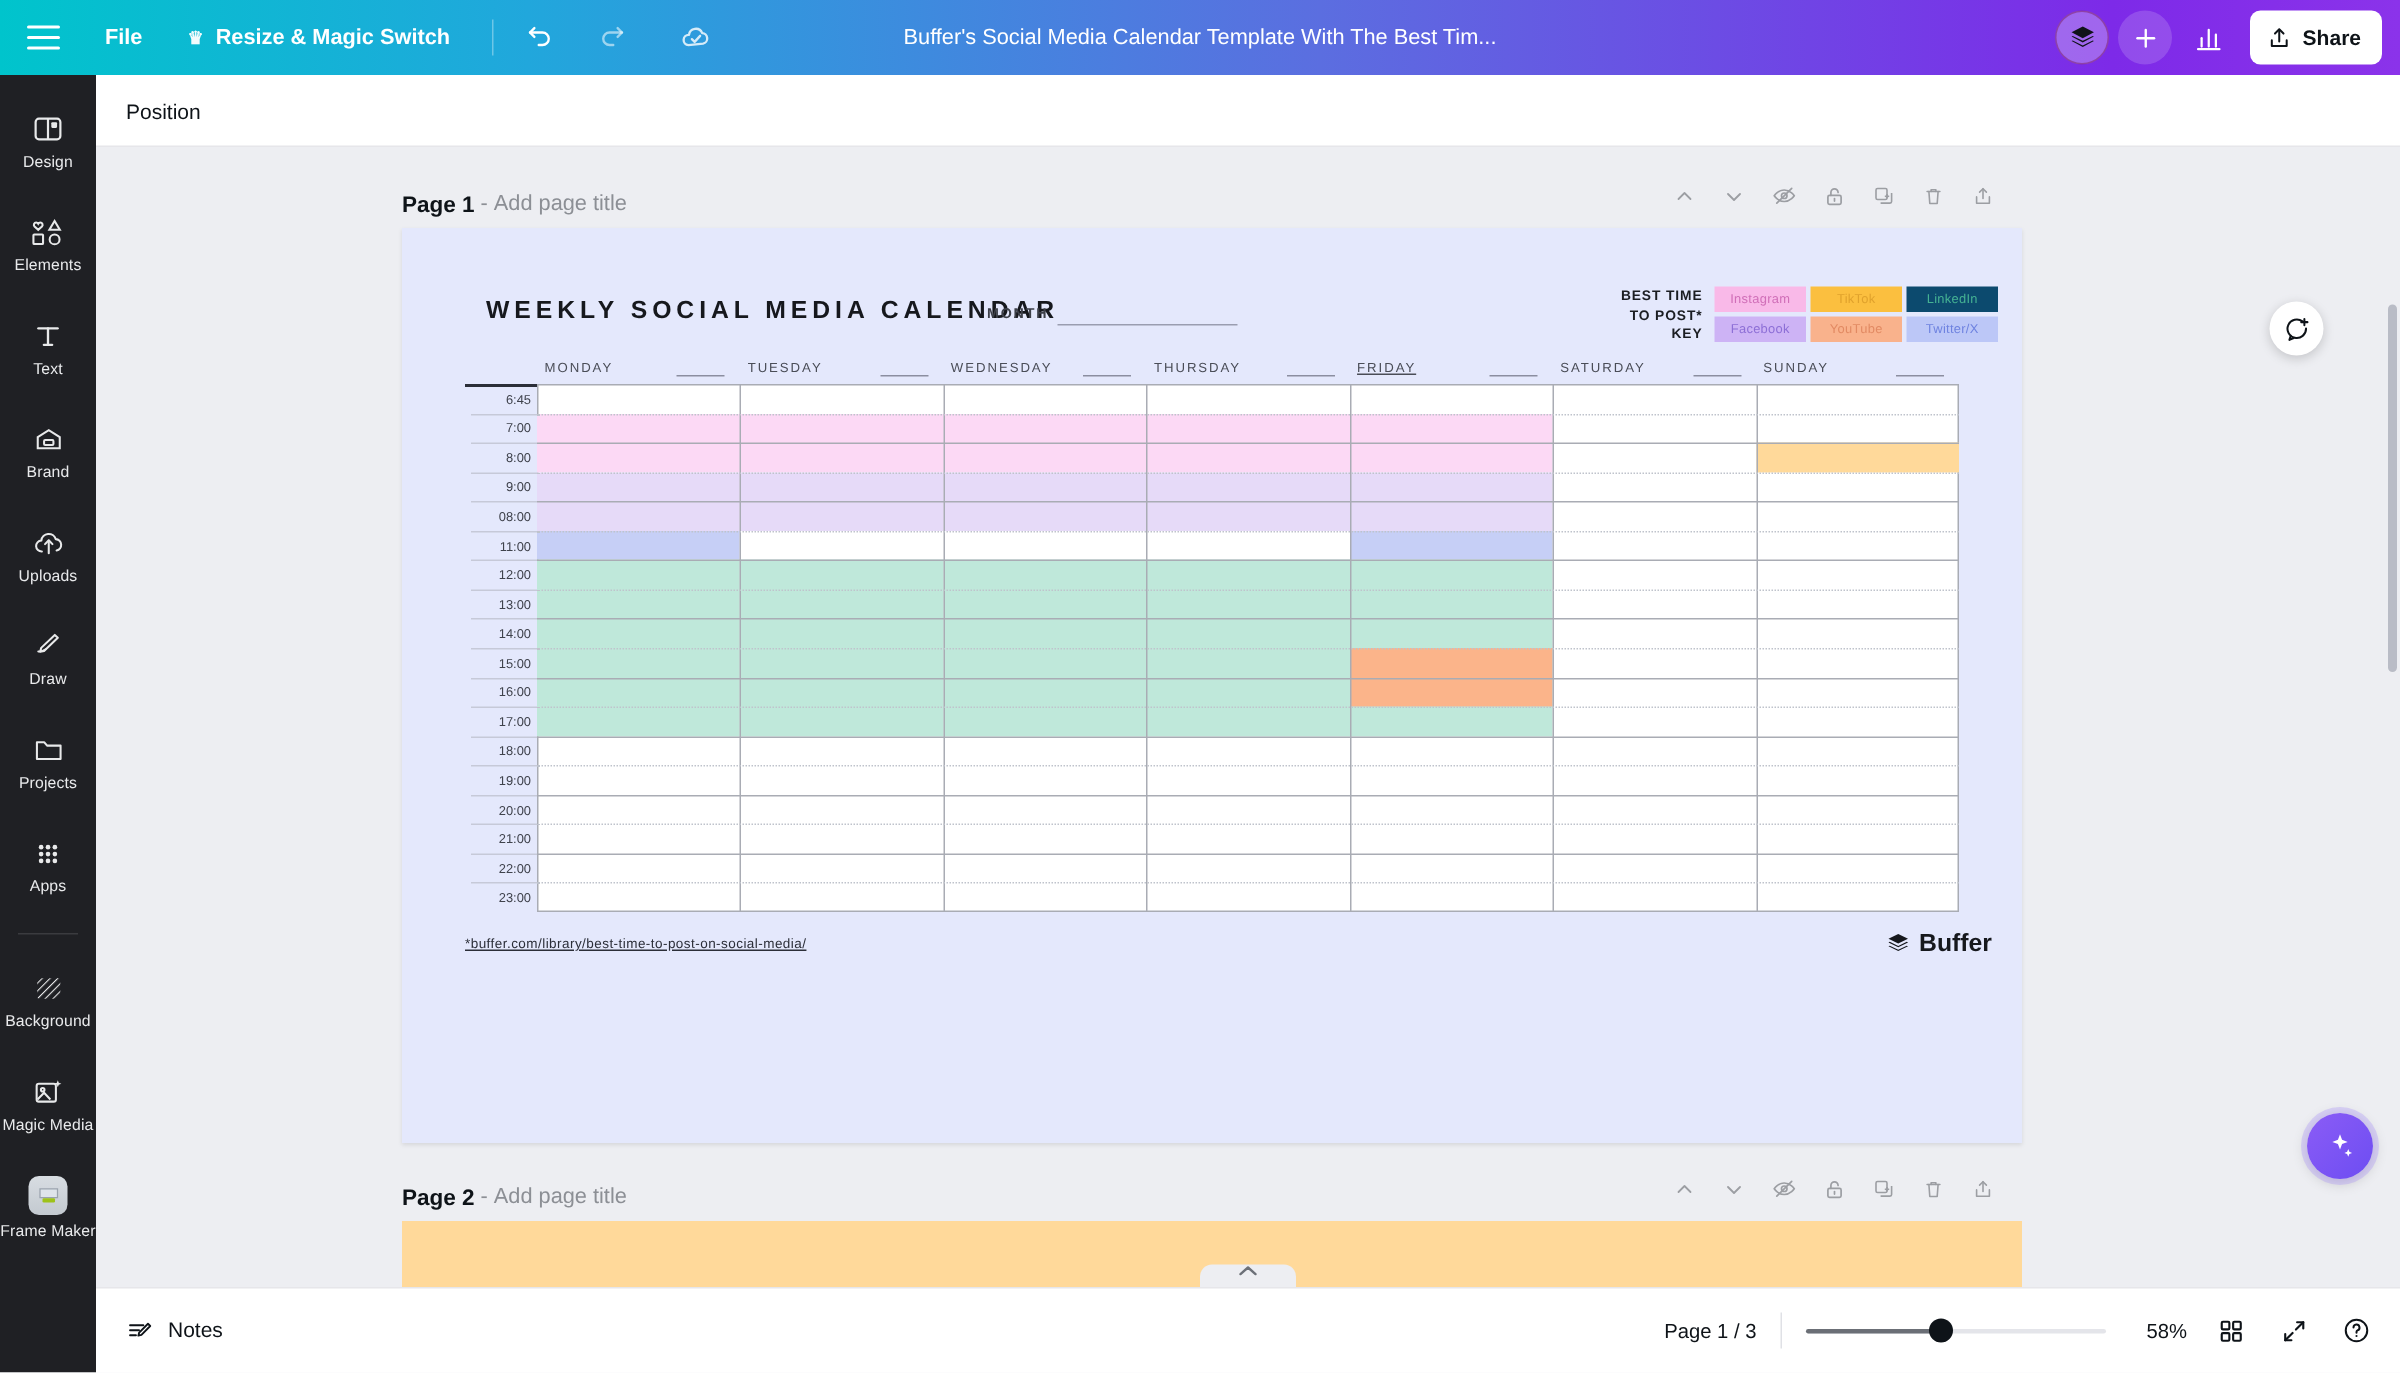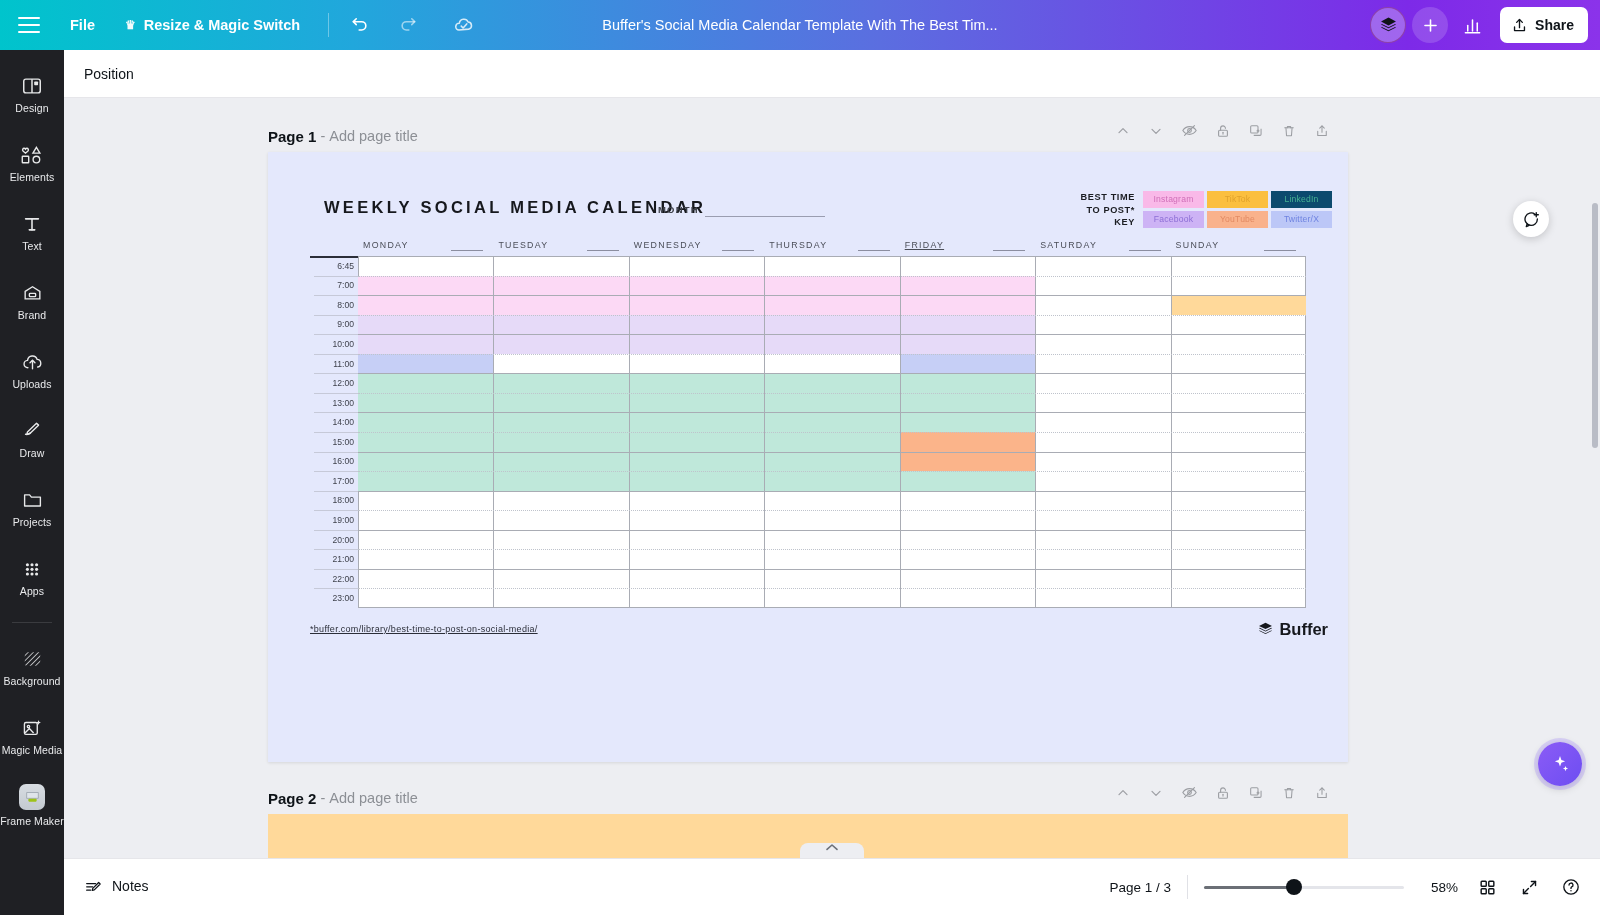--- a/index.html
+++ b/index.html
@@ -451,21 +451,21 @@
           </div>
         <div class="topline"></div>
         <div class="tcol" id="tcol">
             <div class="trow" style="top: 0px; height: 19.5556px;">6:45</div>
             <div class="trow" style="top: 19.5556px; height: 19.5556px;">7:00</div>
             <div class="tsep" style="top: 19.5556px;"></div>
             <div class="trow" style="top: 39.1111px; height: 19.5556px;">8:00</div>
             <div class="tsep" style="top: 39.1111px;"></div>
             <div class="trow" style="top: 58.6667px; height: 19.5556px;">9:00</div>
             <div class="tsep" style="top: 58.6667px;"></div>
-            <div class="trow" style="top: 78.2222px; height: 19.5556px;">10:00</div>
+            <div class="trow" style="top: 78.2222px; height: 19.5556px;">08:00</div>
             <div class="tsep" style="top: 78.2222px;"></div>
             <div class="trow" style="top: 97.7778px; height: 19.5556px;">11:00</div>
             <div class="tsep" style="top: 97.7778px;"></div>
             <div class="trow" style="top: 117.333px; height: 19.5556px;">12:00</div>
             <div class="tsep" style="top: 117.333px;"></div>
             <div class="trow" style="top: 136.889px; height: 19.5556px;">13:00</div>
             <div class="tsep" style="top: 136.889px;"></div>
             <div class="trow" style="top: 156.444px; height: 19.5556px;">14:00</div>
             <div class="tsep" style="top: 156.444px;"></div>
             <div class="trow" style="top: 176px; height: 19.5556px;">15:00</div>

